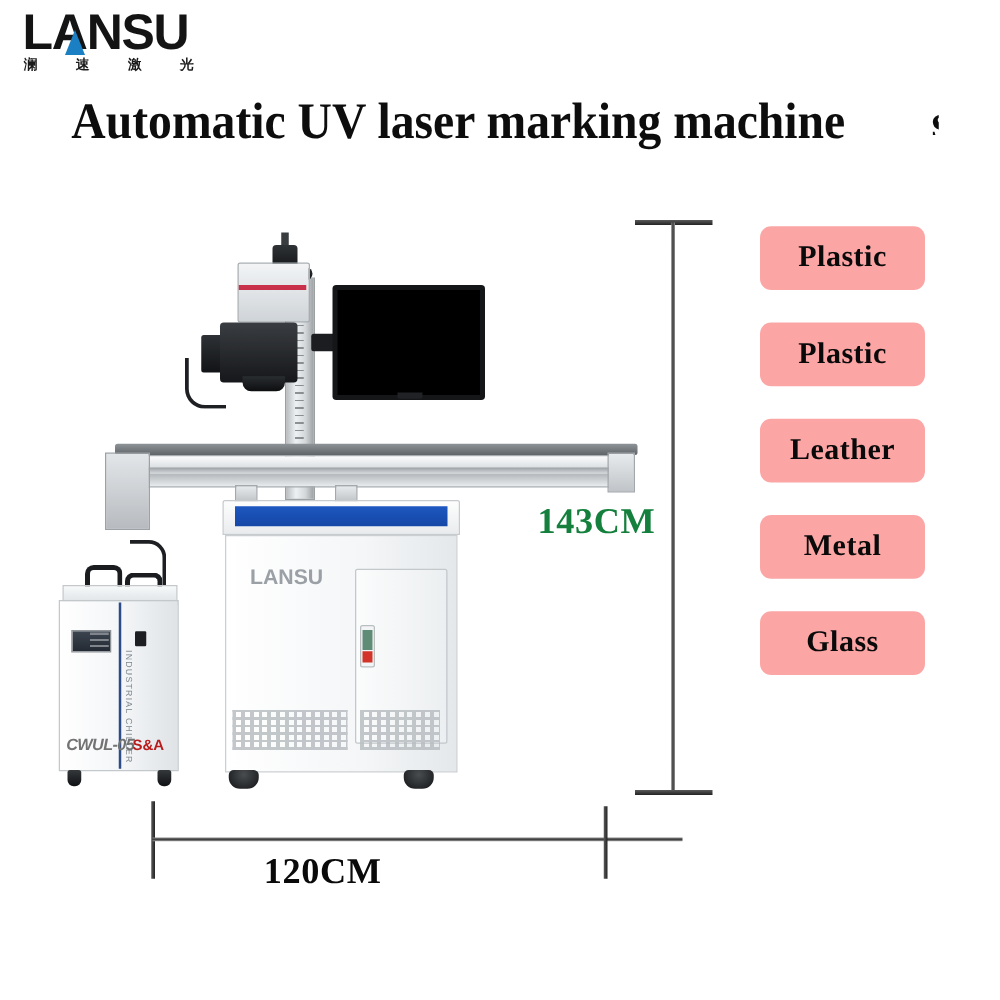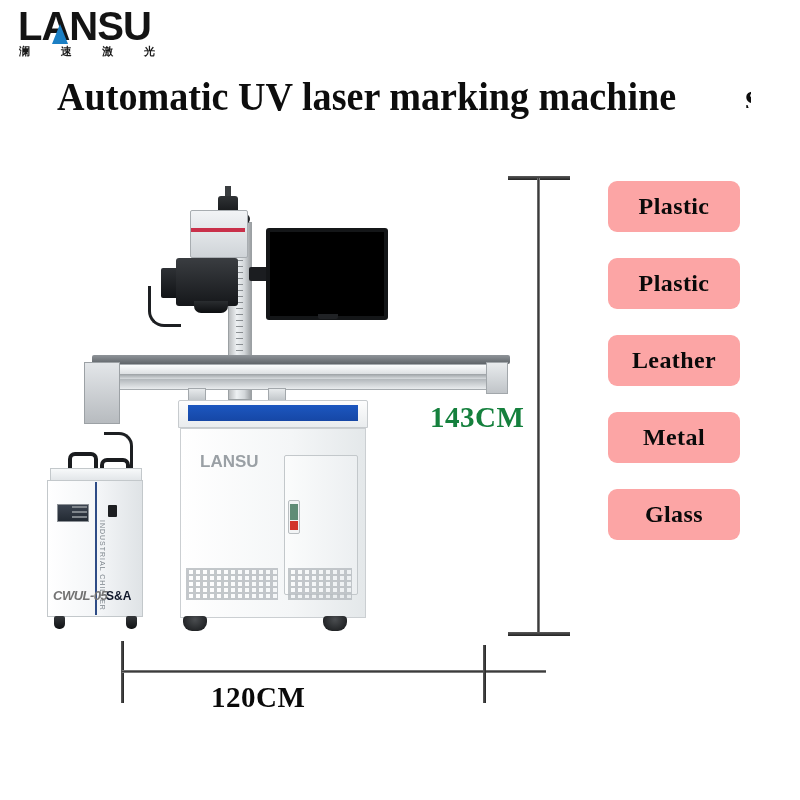--- a/index.html
+++ b/index.html
@@ -449,21 +449,21 @@
     font-weight: bold;
     font-size: 13px;
     color: #737373;
     letter-spacing: -0.5px;
   }
   .chl-brand {
     position: absolute; left: 106px; top: 589px;
     font-family: "Liberation Sans", sans-serif;
     font-weight: bold;
     font-size: 12px;
-    color: #0f172a;
+    color: #b91c1c;
   }
   .caster {
     position: absolute;
     width: 11px; height: 13px;
     background: linear-gradient(180deg,#35383b,#0f1113);
     border-radius: 2px 2px 5px 5px;
   }
   .caster-l { left: 54px; top: 616px; }
   .caster-r { left: 126px; top: 616px; }
 </style>

